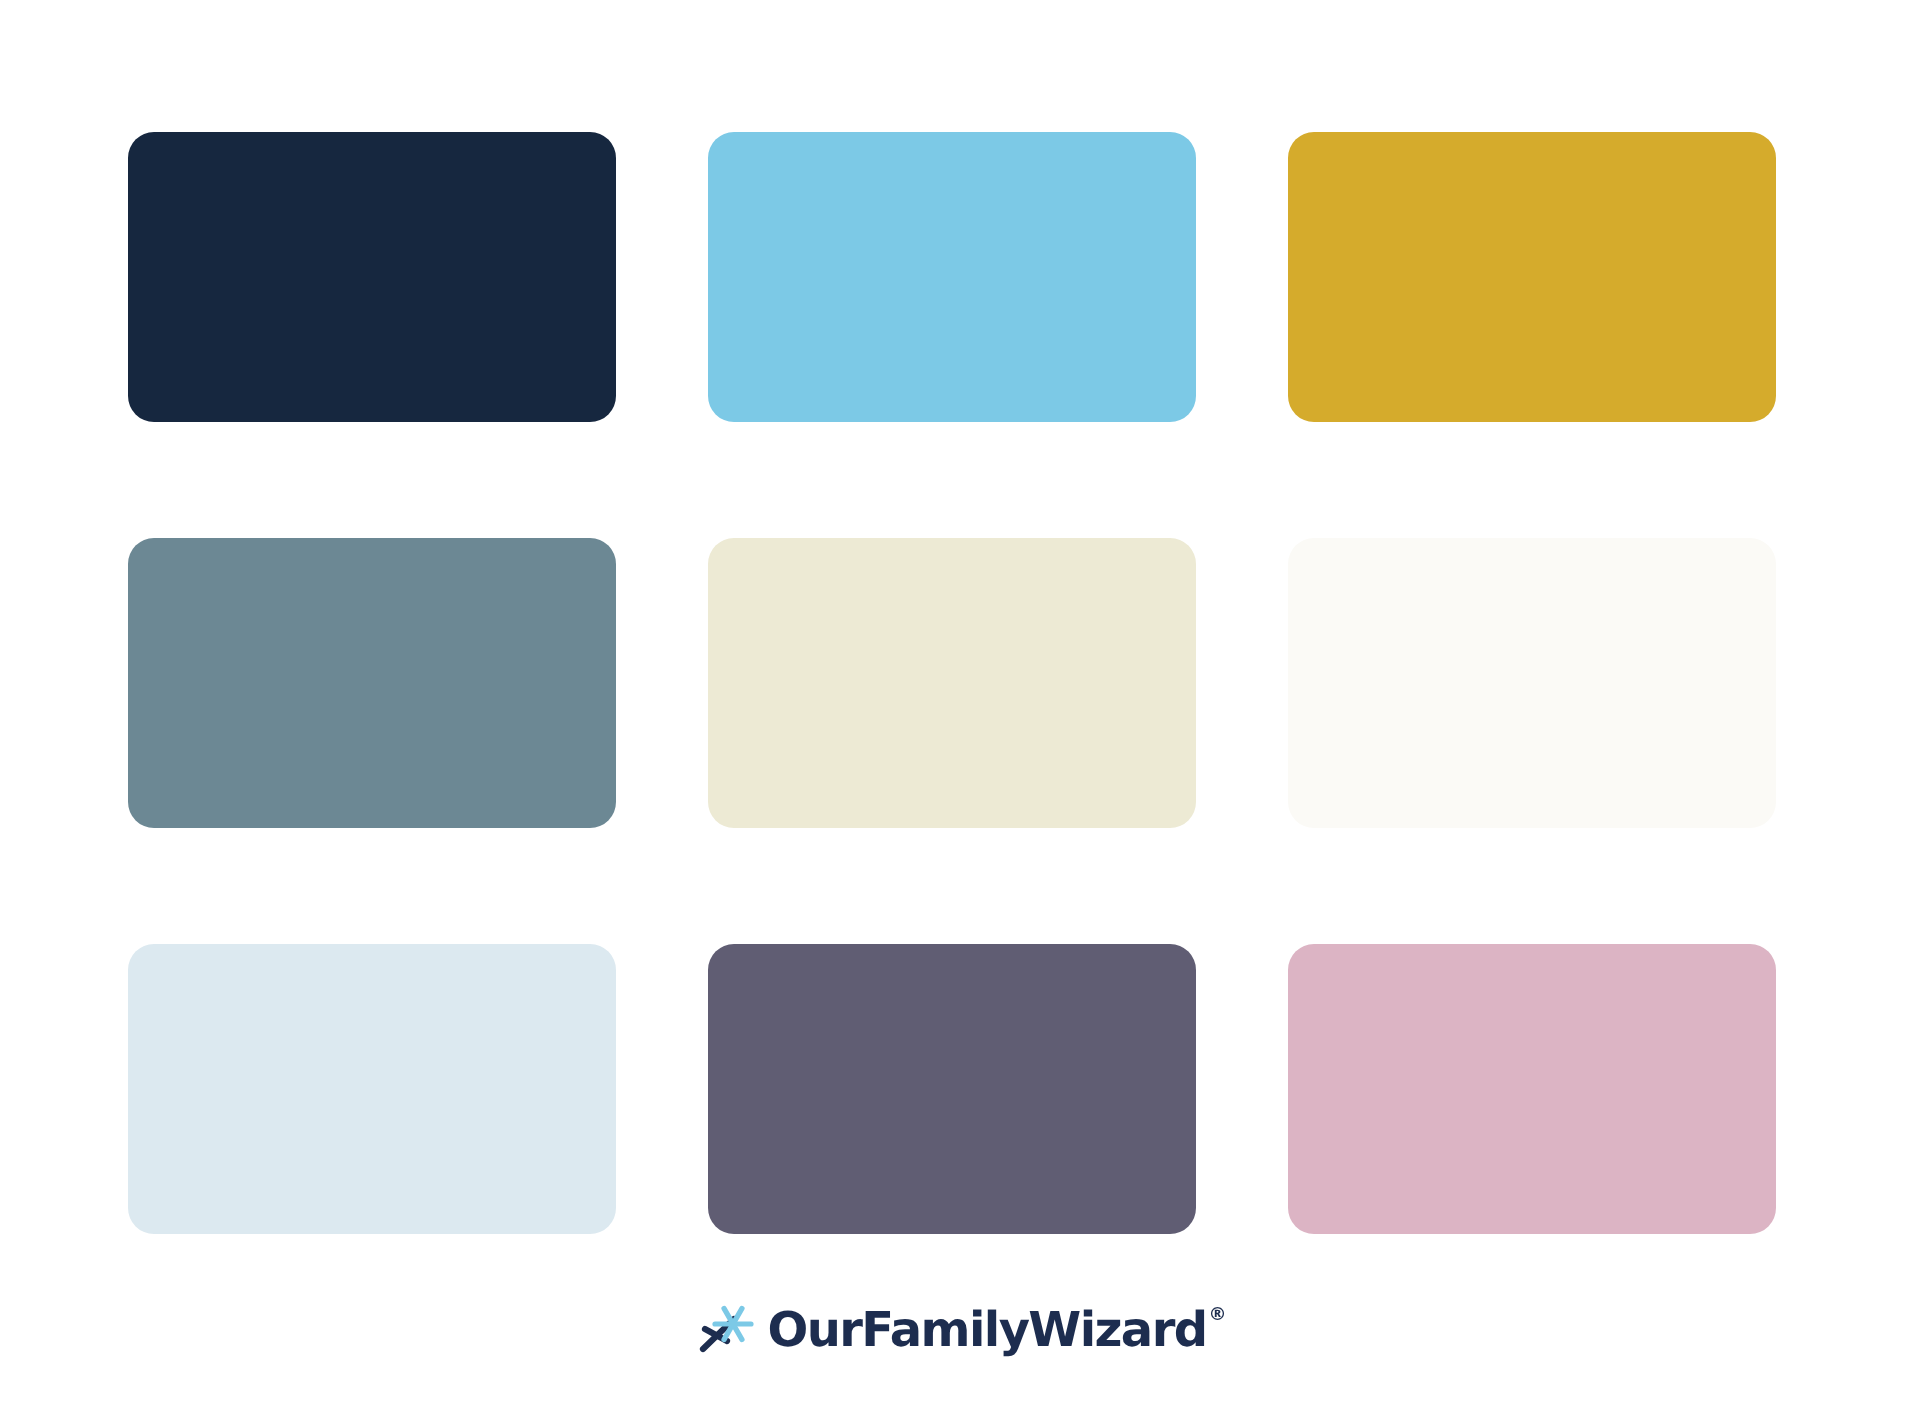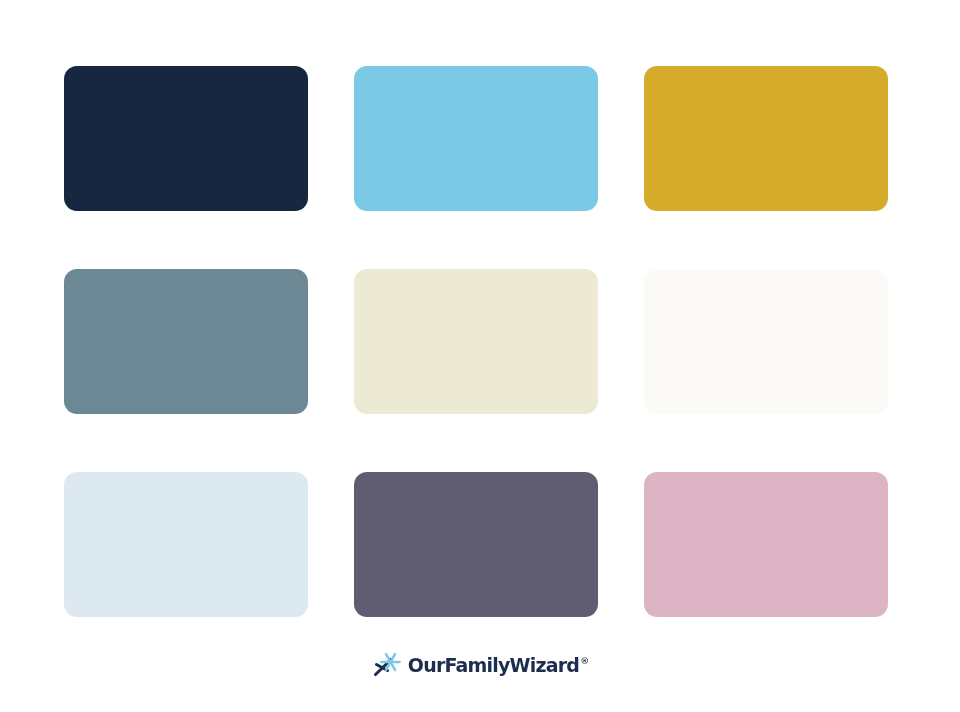--- a/index.html
+++ b/index.html
@@ -64,21 +64,21 @@
   }
 
   .logo-wordmark {
     display: flex;
     align-items: flex-start;
     line-height: 1;
   }
 
   .logo-text {
     font-family: "DejaVu Sans", sans-serif;
-    font-size: 19px;
+    font-size: 24px;
     font-weight: bold;
     color: #1D2D4F;
     letter-spacing: -0.8px;
     line-height: 1;
     white-space: nowrap;
   }
 
   .logo-reg {
     font-family: "DejaVu Sans", sans-serif;
     font-size: 9px;

